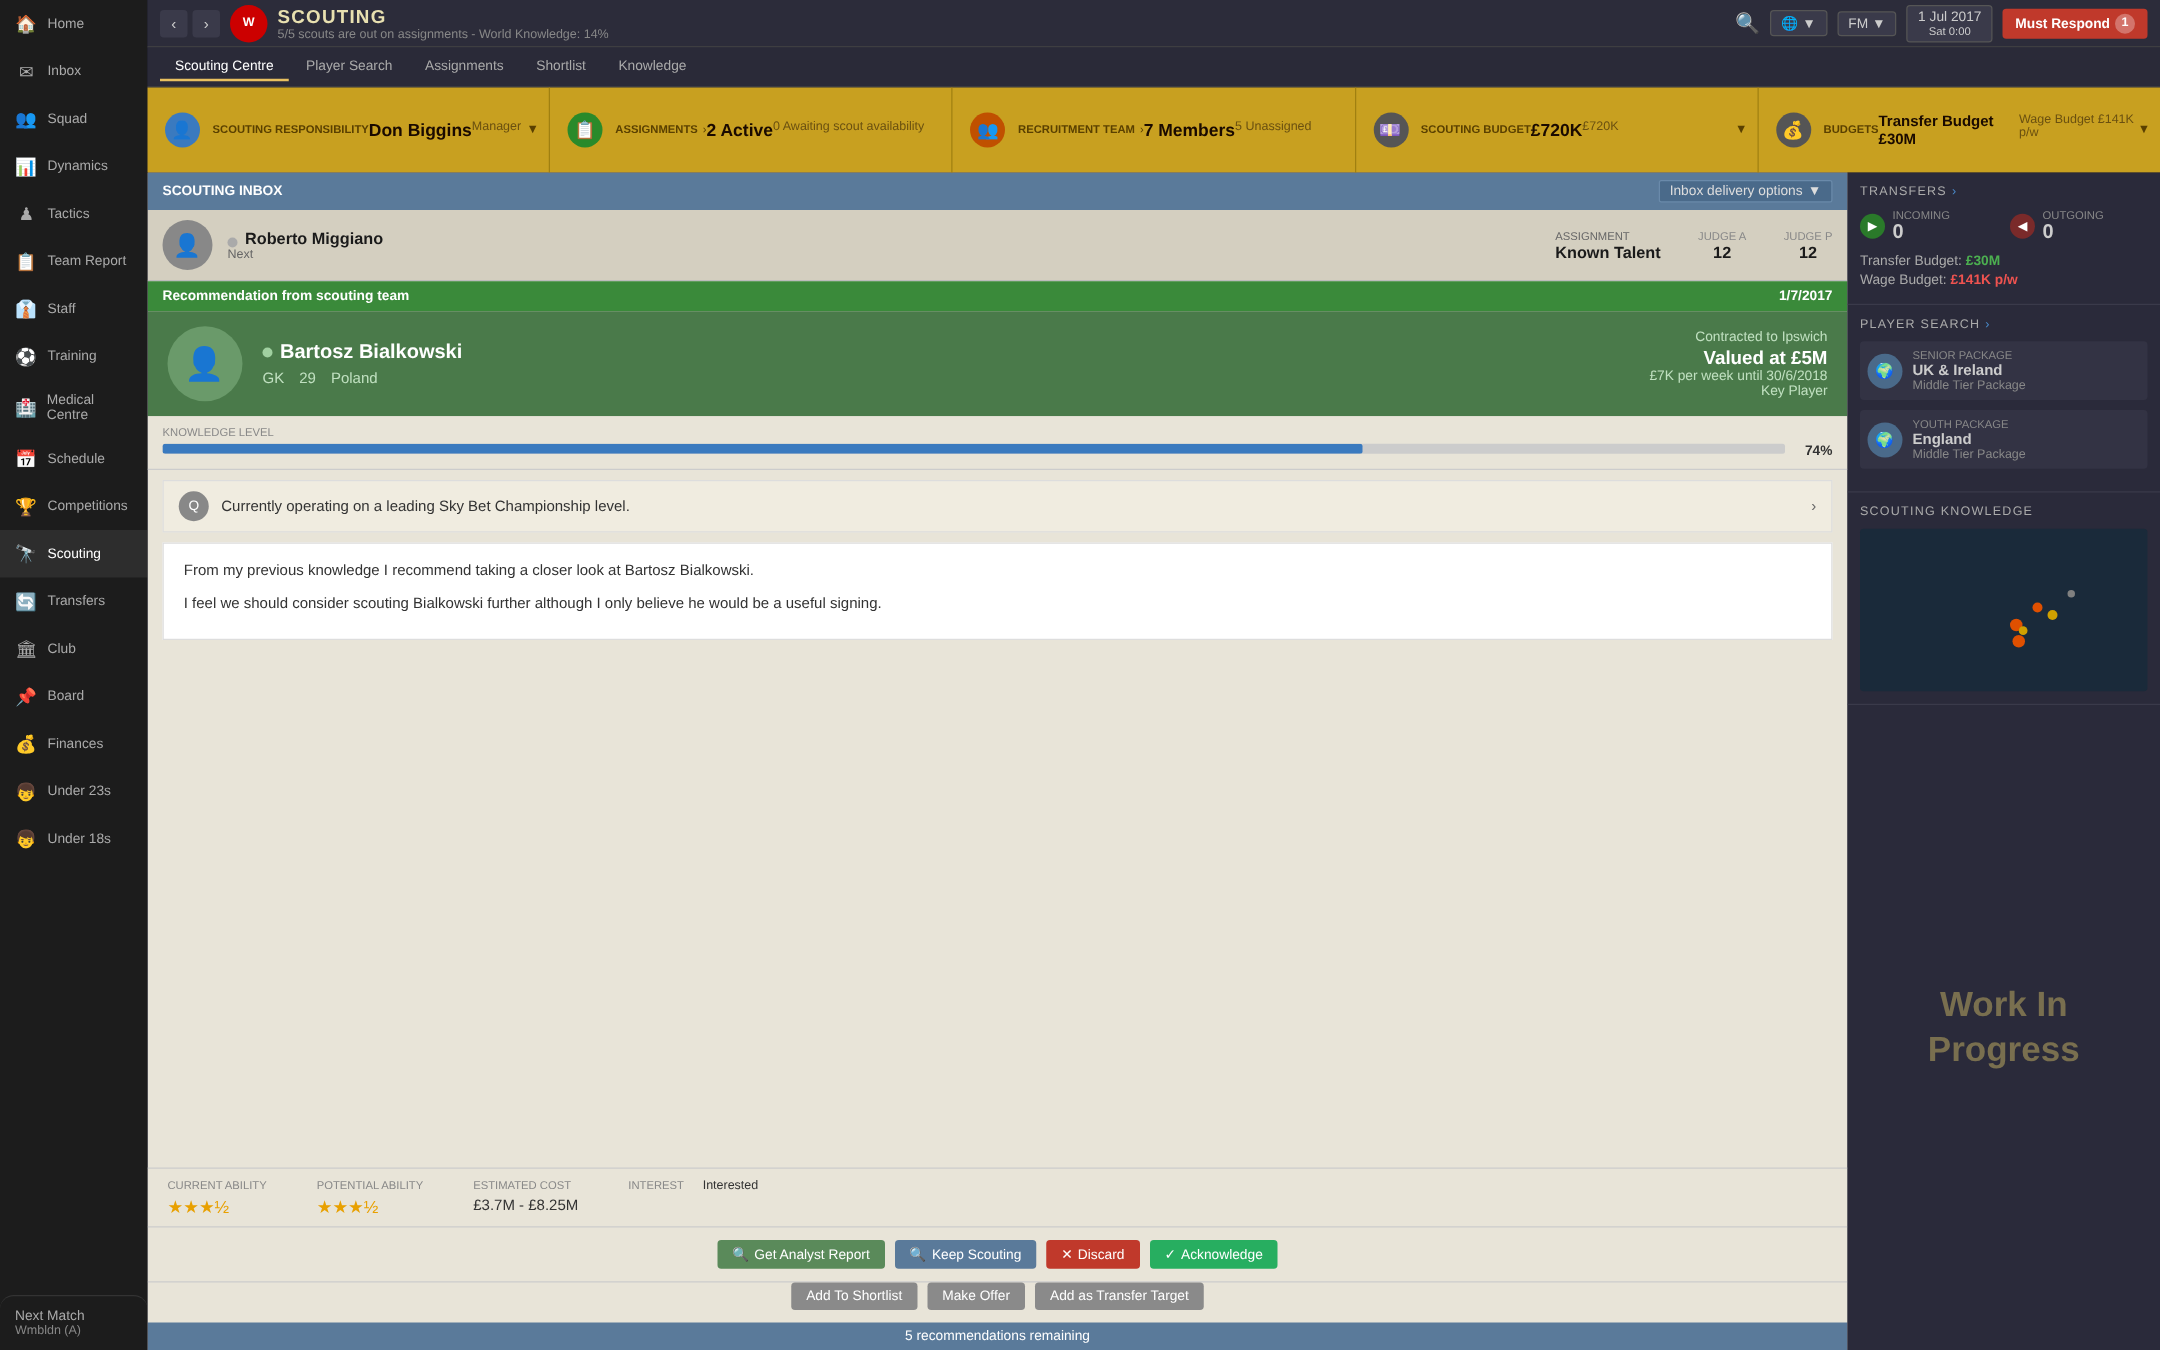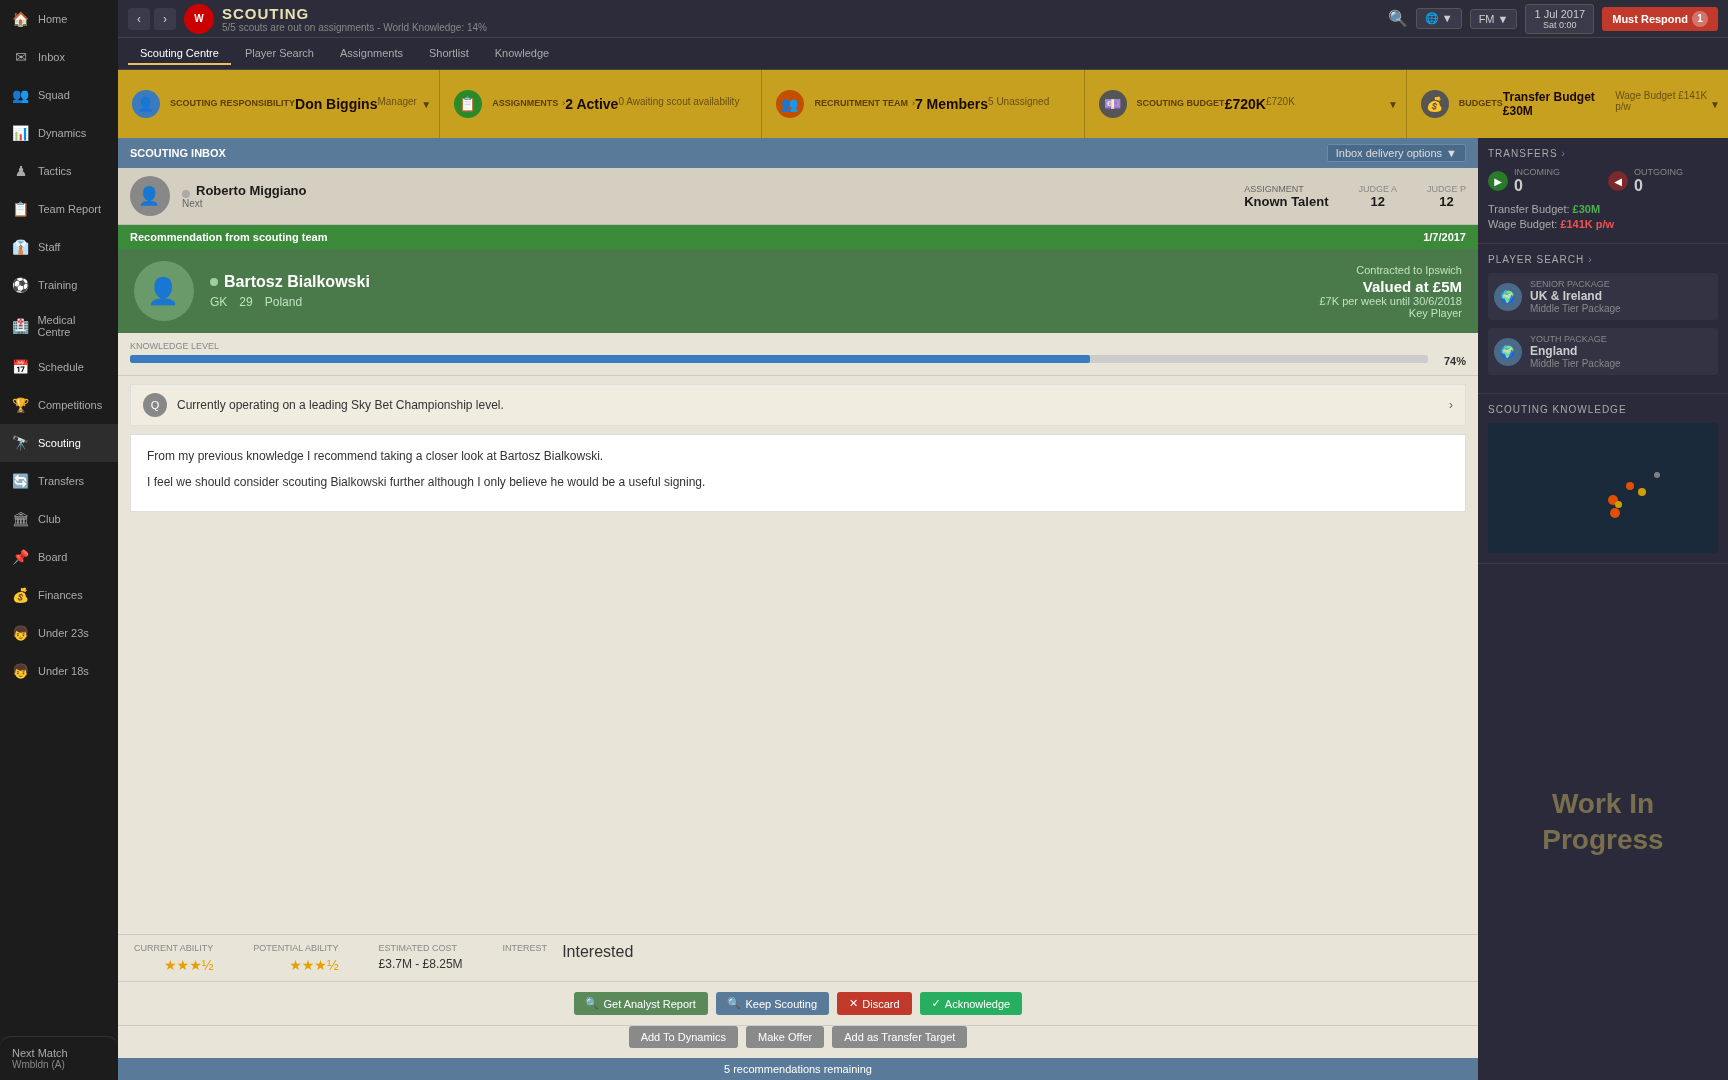--- a/index.html
+++ b/index.html
@@ -109,29 +109,29 @@
     .op-icon { width: 24px; height: 24px; background: #888; border-radius: 50%; display: flex; align-items: center; justify-content: center; color: white; font-size: 11px; }
     .op-text { flex: 1; font-size: 12px; color: #333; }
     .op-arrow { color: #666; font-size: 12px; }
 
     
     .report-text { padding: 12px 16px; background: white; margin: 0 12px 8px; border: 1px solid #ddd; }
     .report-para { font-size: 12px; color: #333; margin-bottom: 8px; line-height: 1.5; }
 
     
     .bottom-stats { display: flex; padding: 8px 16px; background: #e8e4d8; border-top: 1px solid #ccc; gap: 40px; margin-top: auto; }
-    .ability-block { display: flex; flex-direction: column; gap: 4px; align-items: flex-end; }
+    .ability-block { display: flex; flex-direction: column; gap: 4px; }
     .ability-label { font-size: 9px; color: #888; text-transform: uppercase; }
     .stars { color: #e8a000; font-size: 14px; }
     .cost-block { display: flex; flex-direction: column; gap: 4px; }
     .cost-label { font-size: 9px; color: #888; text-transform: uppercase; }
     .cost-val { font-size: 12px; color: #333; }
     .interest-block { display: flex; flex-direction: row; gap: 15px; }
     .interest-label { font-size: 9px; color: #888; text-transform: uppercase; }
-    .interest-val { font-size: 16px; color: #333; }
+    .interest-val { font-size: 10px; color: #333; }
 
     
     .action-btns { display: flex; justify-content: center; gap: 8px; padding: 10px; background: #e8e4d8; border-top: 1px solid #ccc; flex-wrap: wrap; }
     .btn-analyst { background: #5a8a5a; color: white; border: none; padding: 5px 12px; border-radius: 3px; cursor: pointer; font-size: 11px; display: flex; align-items: center; gap: 4px; }
     .btn-scouting { background: #5a7a9a; color: white; border: none; padding: 5px 12px; border-radius: 3px; cursor: pointer; font-size: 11px; display: flex; align-items: center; gap: 4px; }
     .btn-discard { background: #c0392b; color: white; border: none; padding: 5px 12px; border-radius: 3px; cursor: pointer; font-size: 11px; display: flex; align-items: center; gap: 4px; }
     .btn-acknowledge { background: #27ae60; color: white; border: none; padding: 5px 12px; border-radius: 3px; cursor: pointer; font-size: 11px; display: flex; align-items: center; gap: 4px; }
     .btn-shortlist { background: #8a8a8a; color: white; border: none; padding: 5px 12px; border-radius: 3px; cursor: pointer; font-size: 11px; }
     .btn-offer { background: #8a8a8a; color: white; border: none; padding: 5px 12px; border-radius: 3px; cursor: pointer; font-size: 11px; }
     .btn-transfer { background: #8a8a8a; color: white; border: none; padding: 5px 12px; border-radius: 3px; cursor: pointer; font-size: 11px; }
@@ -471,21 +471,21 @@
           <span>✕</span>
           <span>Discard</span>
         </button>
         <button class="btn-acknowledge">
           <span>✓</span>
           <span>Acknowledge</span>
         </button>
       </div>
 
       <div class="action-btns" style="padding-top:0;">
-        <button class="btn-shortlist">Add To Dynamics</button>
+        <button class="btn-shortlist">Add To Shortlist</button>
         <button class="btn-offer">Make Offer</button>
         <button class="btn-transfer">Add as Transfer Target</button>
       </div>
 
       <div class="remaining">
         <span>5 recommendations remaining</span>
       </div>
     </div>
 
     <div class="right-panel">

